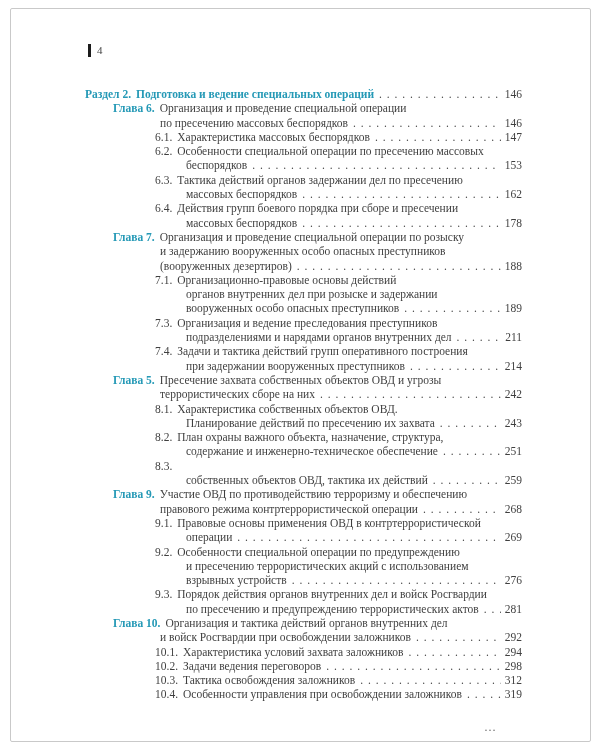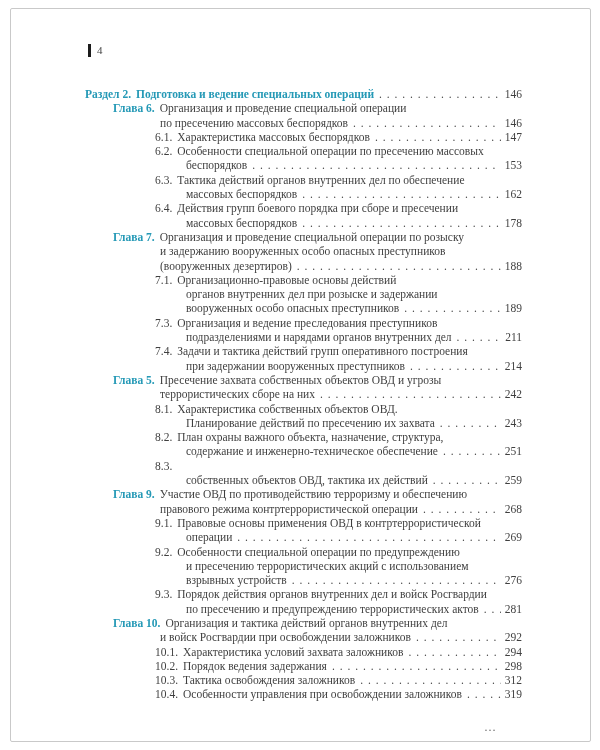--- a/index.html
+++ b/index.html
@@ -155,21 +155,21 @@
         </div>
         <div class="line cont">
           <span class="text">беспорядков</span>
           <span class="dots"></span>
           <span class="pageno">153</span>
         </div>
       </div>
       <div class="entry sub">
         <div class="line first">
           <span class="label">6.3.</span>
-          <span class="text">Тактика действий органов внутренних дел по обеспечение</span>
+          <span class="text">Тактика действий органов задержании дел по пресечению</span>
         </div>
         <div class="line cont">
           <span class="text">массовых беспорядков</span>
           <span class="dots"></span>
           <span class="pageno">162</span>
         </div>
       </div>
       <div class="entry sub">
         <div class="line first">
           <span class="label">6.4.</span>
@@ -336,21 +336,21 @@
         <div class="line first">
           <span class="label">10.1.</span>
           <span class="text">Характеристика условий захвата заложников</span>
           <span class="dots"></span>
           <span class="pageno">294</span>
         </div>
       </div>
       <div class="entry sub">
         <div class="line first">
           <span class="label">10.2.</span>
-          <span class="text">Порядок ведения задержания</span>
+          <span class="text">Задачи ведения переговоров</span>
           <span class="dots"></span>
           <span class="pageno">298</span>
         </div>
       </div>
       <div class="entry sub">
         <div class="line first">
           <span class="label">10.3.</span>
           <span class="text">Тактика освобождения заложников</span>
           <span class="dots"></span>
           <span class="pageno">312</span>

